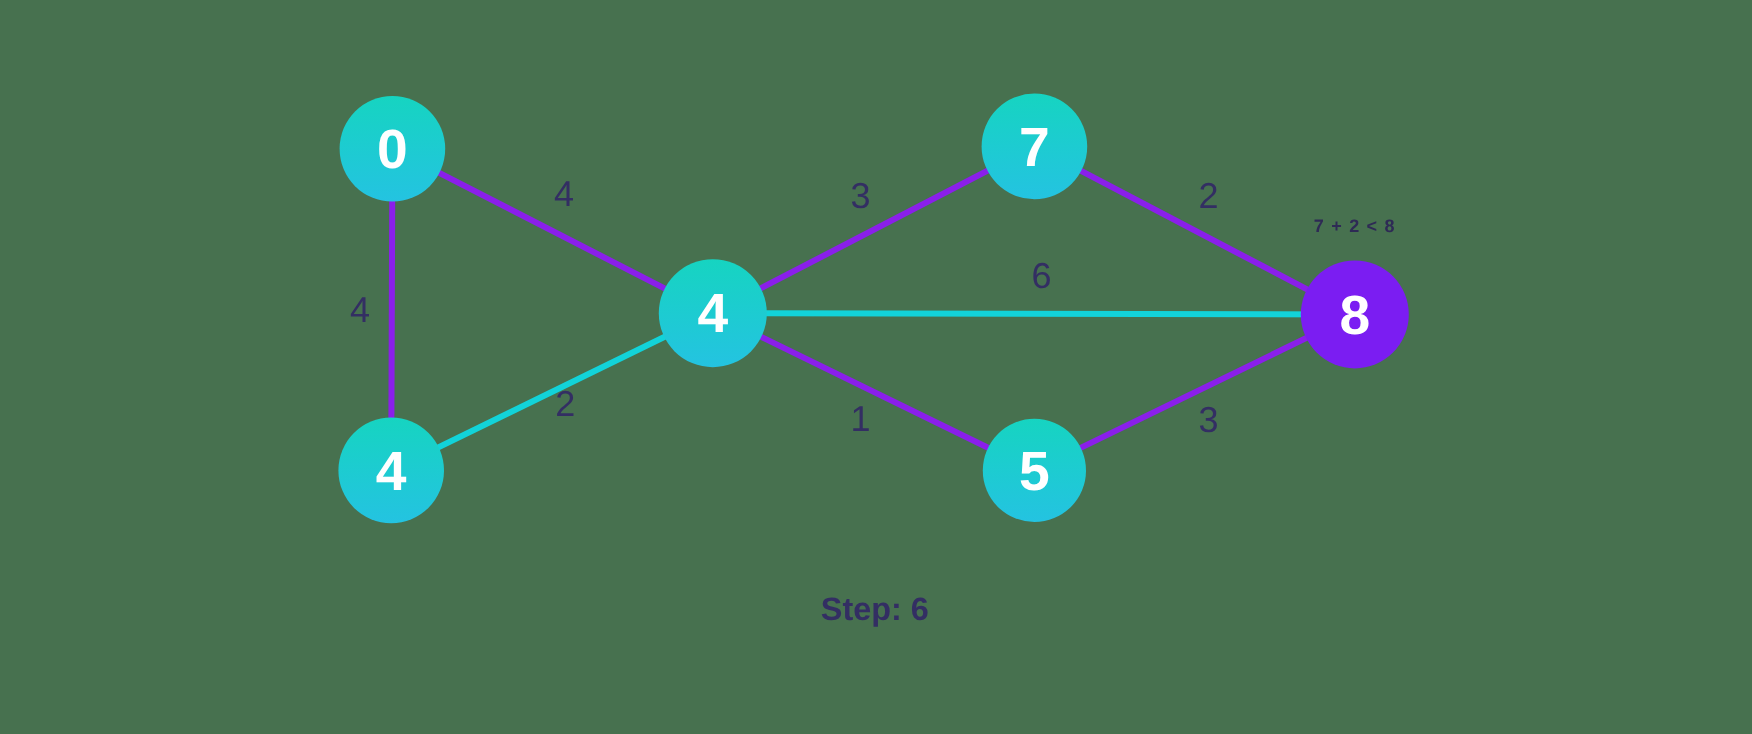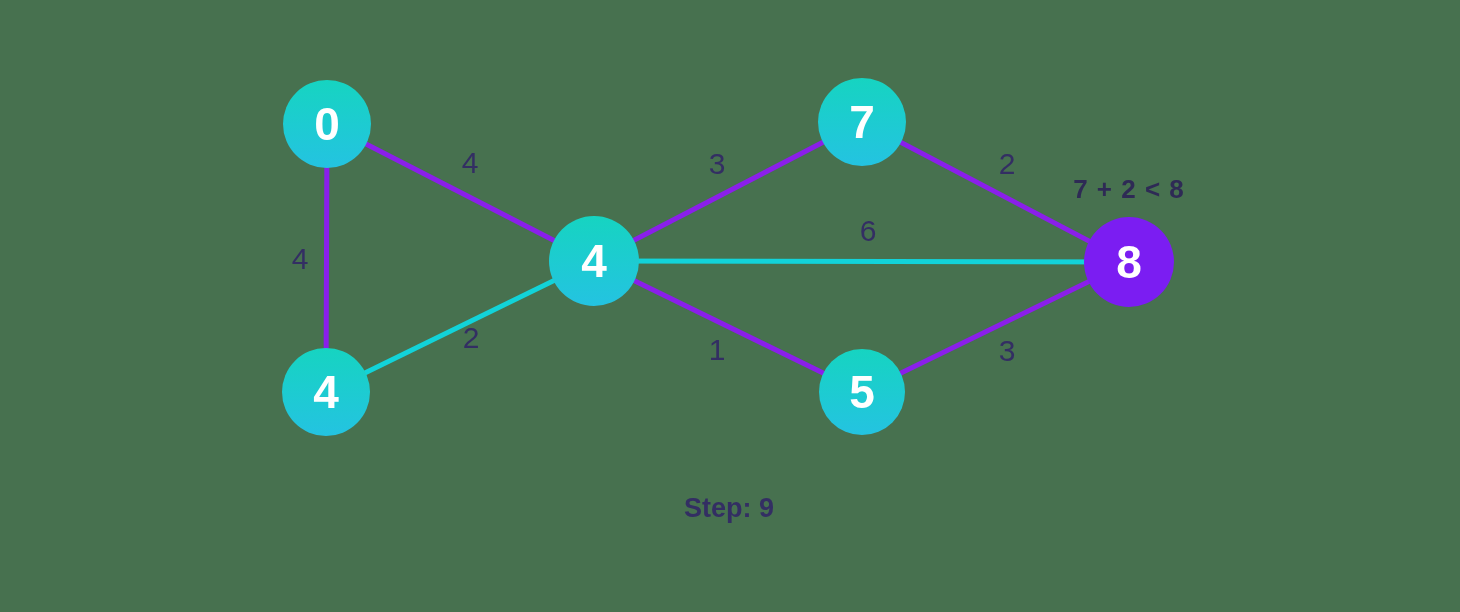--- a/index.html
+++ b/index.html
@@ -36,21 +36,21 @@
     align-items: center;
     justify-content: center;
     font-size: 46px;
     font-weight: 700;
     line-height: 1;
   }
   #annotation {
     position: absolute;
     z-index: 4;
     transform: translate(-50%, -50%);
-    font-size: 26px;
+    font-size: 15px;
     font-weight: 700;
     letter-spacing: 1px;
     white-space: nowrap;
   }
   #step-label {
     position: absolute;
     z-index: 4;
     transform: translate(-50%, -50%);
     font-size: 27px;
     font-weight: 600;
@@ -65,21 +65,21 @@
       <line x1="327" y1="124" x2="594" y2="261" stroke="#8A1FEA" stroke-width="5"></line>
       <line x1="327" y1="124" x2="326" y2="392" stroke="#8A1FEA" stroke-width="5"></line>
       <line x1="326" y1="392" x2="594" y2="261" stroke="#12D3D9" stroke-width="5"></line>
       <line x1="594" y1="261" x2="862" y2="122" stroke="#8A1FEA" stroke-width="5"></line>
       <line x1="594" y1="261" x2="1129" y2="262" stroke="#12D3D9" stroke-width="5"></line>
       <line x1="862" y1="122" x2="1129" y2="262" stroke="#8A1FEA" stroke-width="5"></line>
       <line x1="594" y1="261" x2="862" y2="392" stroke="#8A1FEA" stroke-width="5"></line>
       <line x1="862" y1="392" x2="1129" y2="262" stroke="#8A1FEA" stroke-width="5"></line>
     </svg>
   <div id="annotation" style="left: 1129px; top: 189px; color: rgb(46, 42, 85);">7 + 2 &lt; 8</div>
-  <div id="step-label" style="left: 729px; top: 508px; color: rgb(51, 46, 99);">Step: 9</div>
+  <div id="step-label" style="left: 729px; top: 508px; color: rgb(51, 46, 99);">Step: 6</div>
 <div class="edge-weight" style="left: 470px; top: 163px; color: rgb(51, 46, 99);">4</div>
     <div class="edge-weight" style="left: 300px; top: 259px; color: rgb(51, 46, 99);">4</div>
     <div class="edge-weight" style="left: 471px; top: 338px; color: rgb(51, 46, 99);">2</div>
     <div class="edge-weight" style="left: 717px; top: 164px; color: rgb(51, 46, 99);">3</div>
     <div class="edge-weight" style="left: 868px; top: 231px; color: rgb(51, 46, 99);">6</div>
     <div class="edge-weight" style="left: 1007px; top: 164px; color: rgb(51, 46, 99);">2</div>
     <div class="edge-weight" style="left: 717px; top: 350px; color: rgb(51, 46, 99);">1</div>
     <div class="edge-weight" style="left: 1007px; top: 351px; color: rgb(51, 46, 99);">3</div>
     <div class="graph-node" style="left: 283px; top: 80px; width: 88px; height: 88px; color: rgb(255, 255, 255); background: linear-gradient(rgb(22, 212, 193) 0%, rgb(36, 195, 225) 100%);">0</div>
     <div class="graph-node" style="left: 818px; top: 78px; width: 88px; height: 88px; color: rgb(255, 255, 255); background: linear-gradient(rgb(22, 212, 193) 0%, rgb(36, 195, 225) 100%);">7</div>

